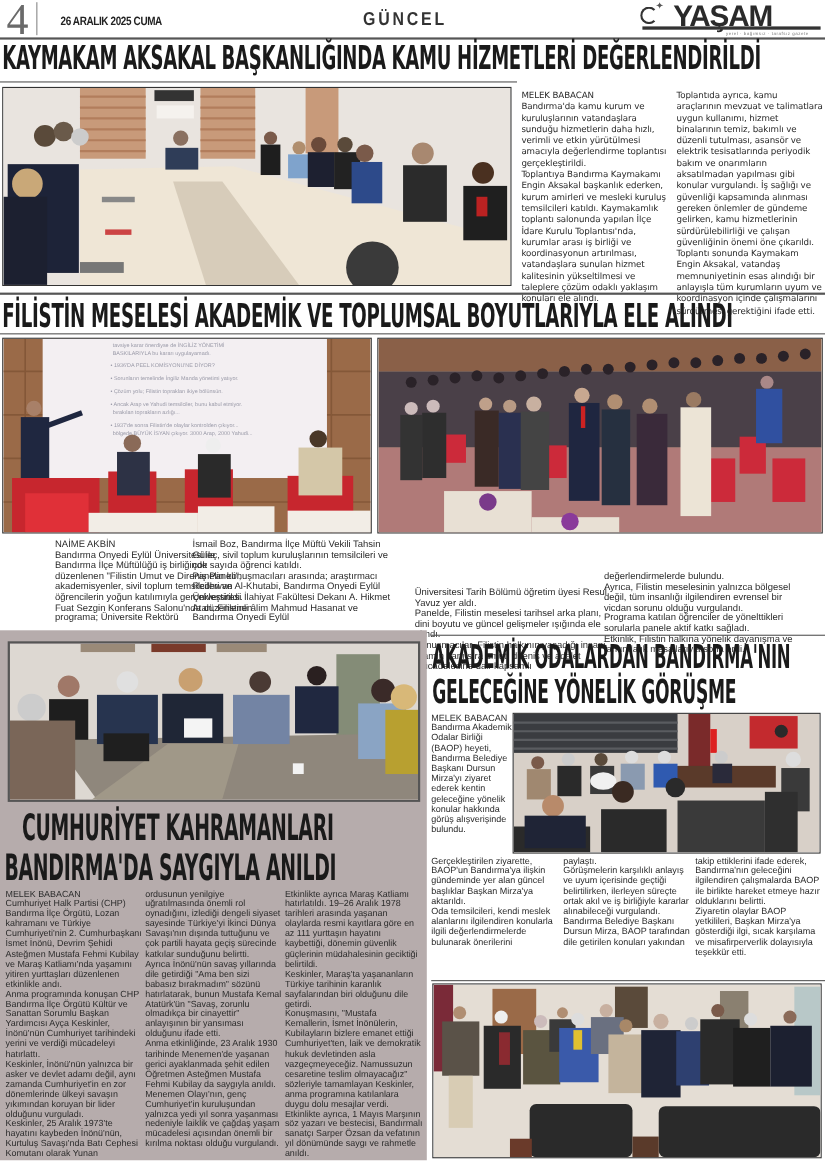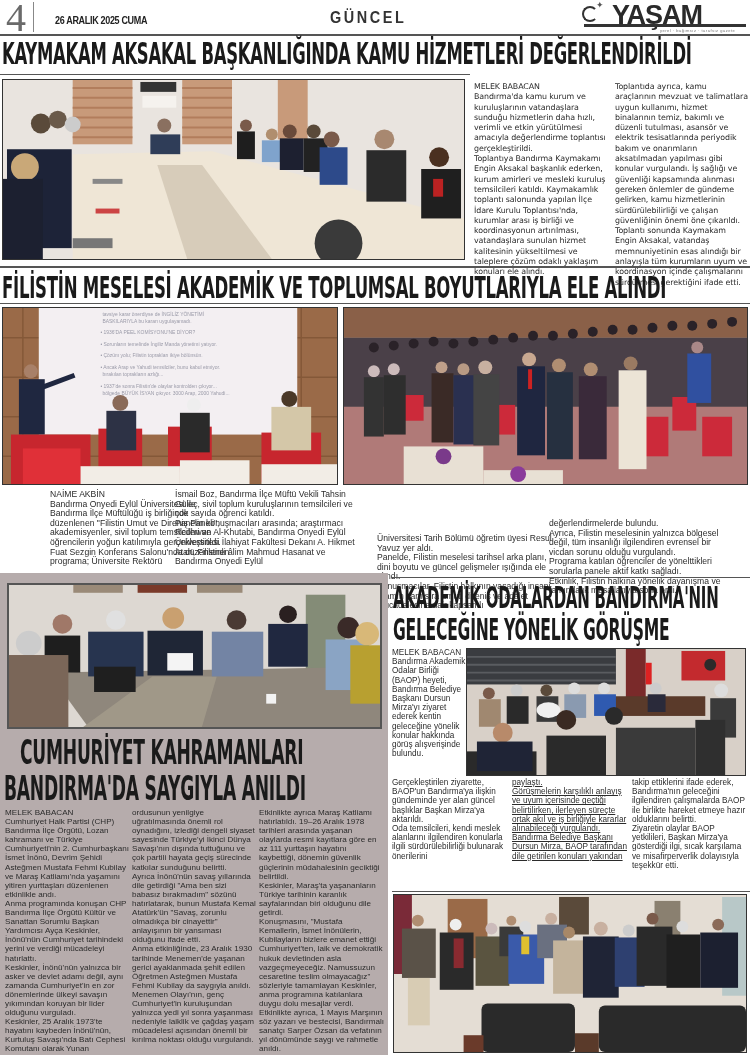--- a/index.html
+++ b/index.html
@@ -336,22 +336,22 @@
       <rect x="10" y="94" width="56" height="30" fill="#1f2436"></rect>
     <rect x="80" y="88" width="60" height="40" fill="#2a2a2a"></rect>
     <circle cx="100" cy="72" r="10" fill="#3a2a22"></circle>
     <rect x="150" y="80" width="80" height="48" fill="#3a3a3a"></rect>
     <rect x="230" y="72" width="30" height="56" fill="#2f2f2f"></rect>
     <circle cx="148" cy="68" r="9" fill="#2a2a2a"></circle>
   </svg>
 </div>
 
 <div class="abs txt txt-arial" style="left:392px;top:778px;width:115px;font-size:8.2px;line-height:9.2px;">Gerçekleştirilen ziyarette, BAOP'un Bandırma'ya ilişkin gündeminde yer alan güncel başlıklar Başkan Mirza'ya aktarıldı.
-Oda temsilcileri, kendi meslek alanlarını ilgilendiren konularla ilgili sürdürülebilirliği bulunarak önerilerini</div>
-<div class="abs txt txt-arial" style="left:512px;top:778px;width:115px;font-size:8.2px;line-height:9.2px;text-decoration:underline;">paylaştı.
+Oda temsilcileri, kendi meslek alanlarını ilgilendiren konularla ilgili değerlendirmelerde bulunarak önerilerini</div>
+<div class="abs txt txt-arial" style="left:512px;top:778px;width:115px;font-size:8.2px;line-height:9.2px;">paylaştı.
 Görüşmelerin karşılıklı anlayış ve uyum içerisinde geçtiği belirtilirken, ilerleyen süreçte ortak akıl ve iş birliğiyle kararlar alınabileceği vurgulandı. Bandırma Belediye Başkanı Dursun Mirza, BAOP tarafından dile getirilen konuları yakından</div>
 <div class="abs txt txt-arial" style="left:632px;top:778px;width:118px;font-size:8.2px;line-height:9.2px;">takip ettiklerini ifade ederek, Bandırma'nın geleceğini ilgilendiren çalışmalarda BAOP ile birlikte hareket etmeye hazır olduklarını belirtti.
 Ziyaretin olaylar BAOP yetkilileri, Başkan Mirza'ya gösterdiği ilgi, sıcak karşılama ve misafirperverlik dolayısıyla teşekkür etti.</div>
 
 <div class="abs" style="left:392px;top:891px;width:358px;height:1px;background:#555;"></div>
 
 <div class="abs photo" style="left:393px;top:894px;width:354px;height:159px;">
   <svg viewBox="0 0 354 159" preserveAspectRatio="none">
     <rect width="354" height="159" fill="#e4ddd4"></rect>
     <rect x="0" y="0" width="18" height="80" fill="#7a2a38"></rect>

